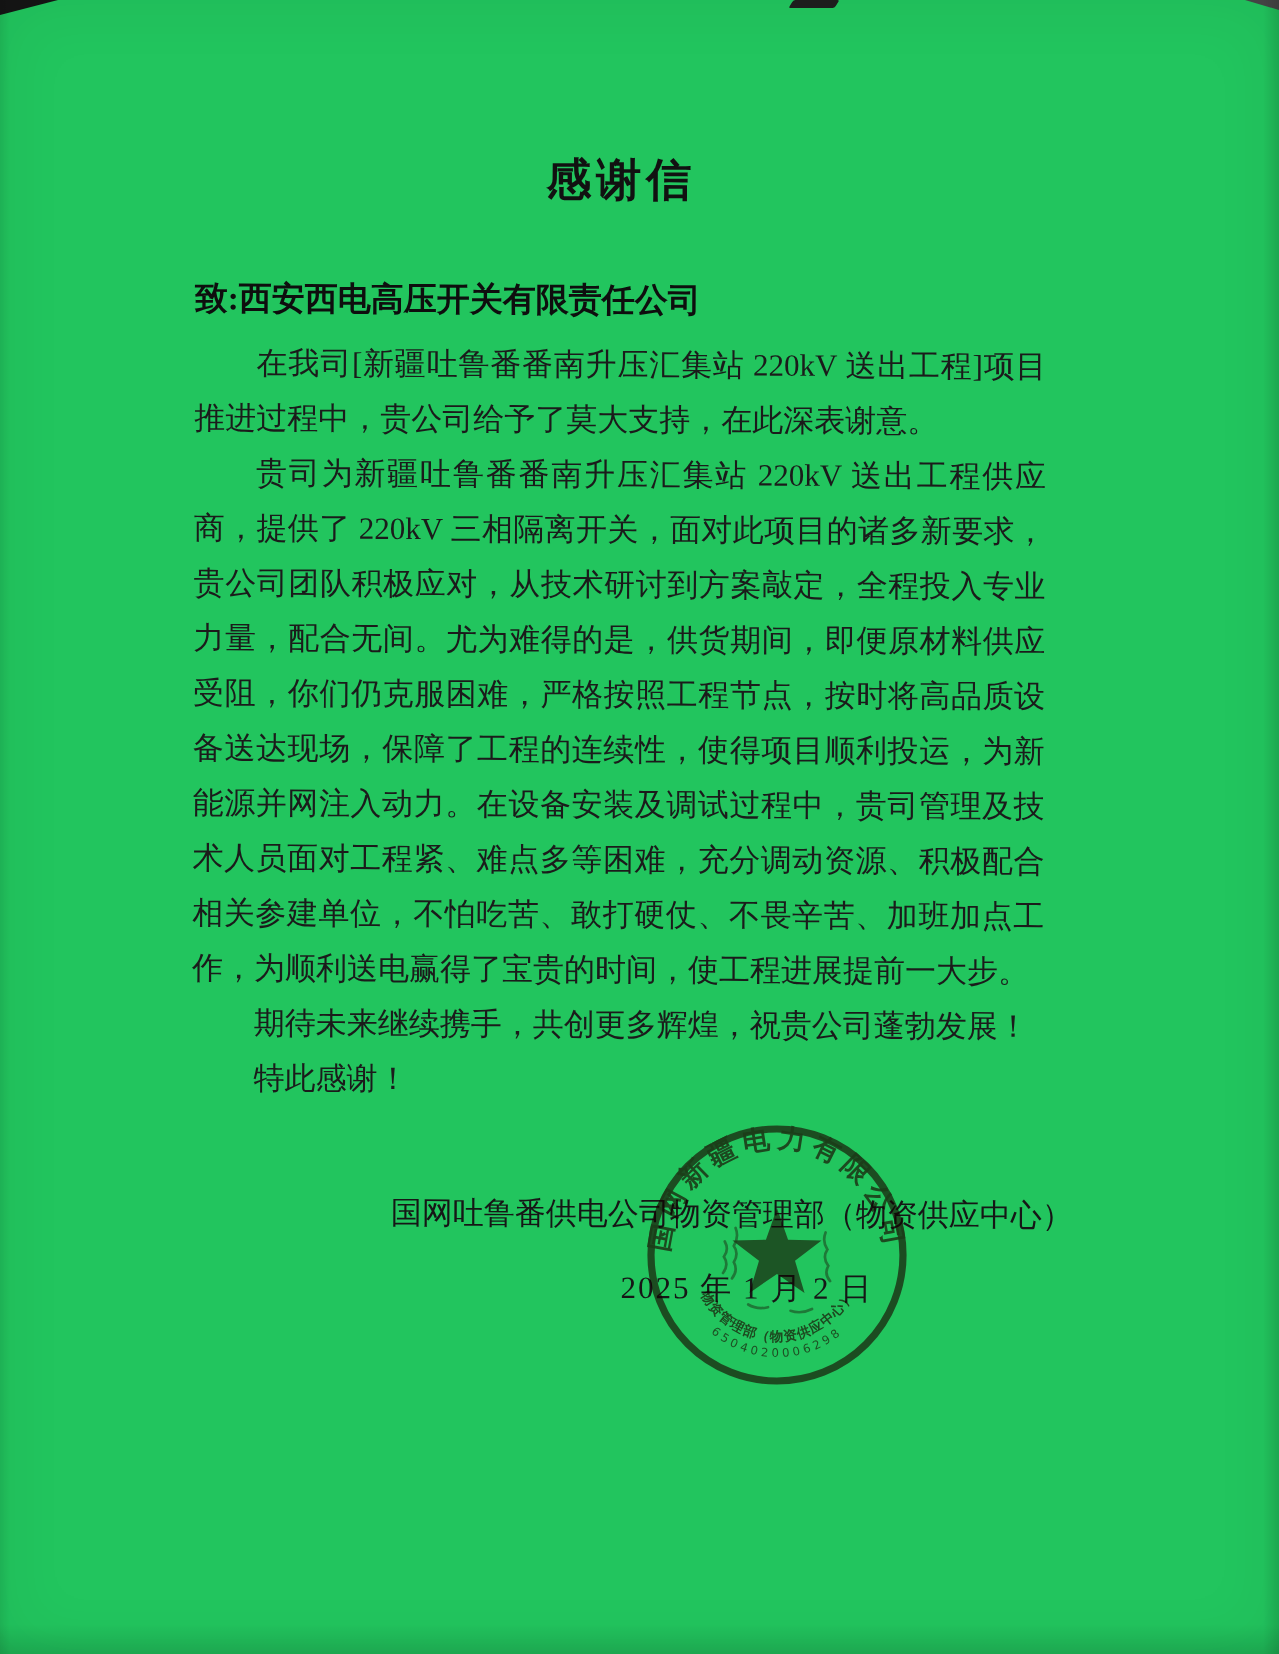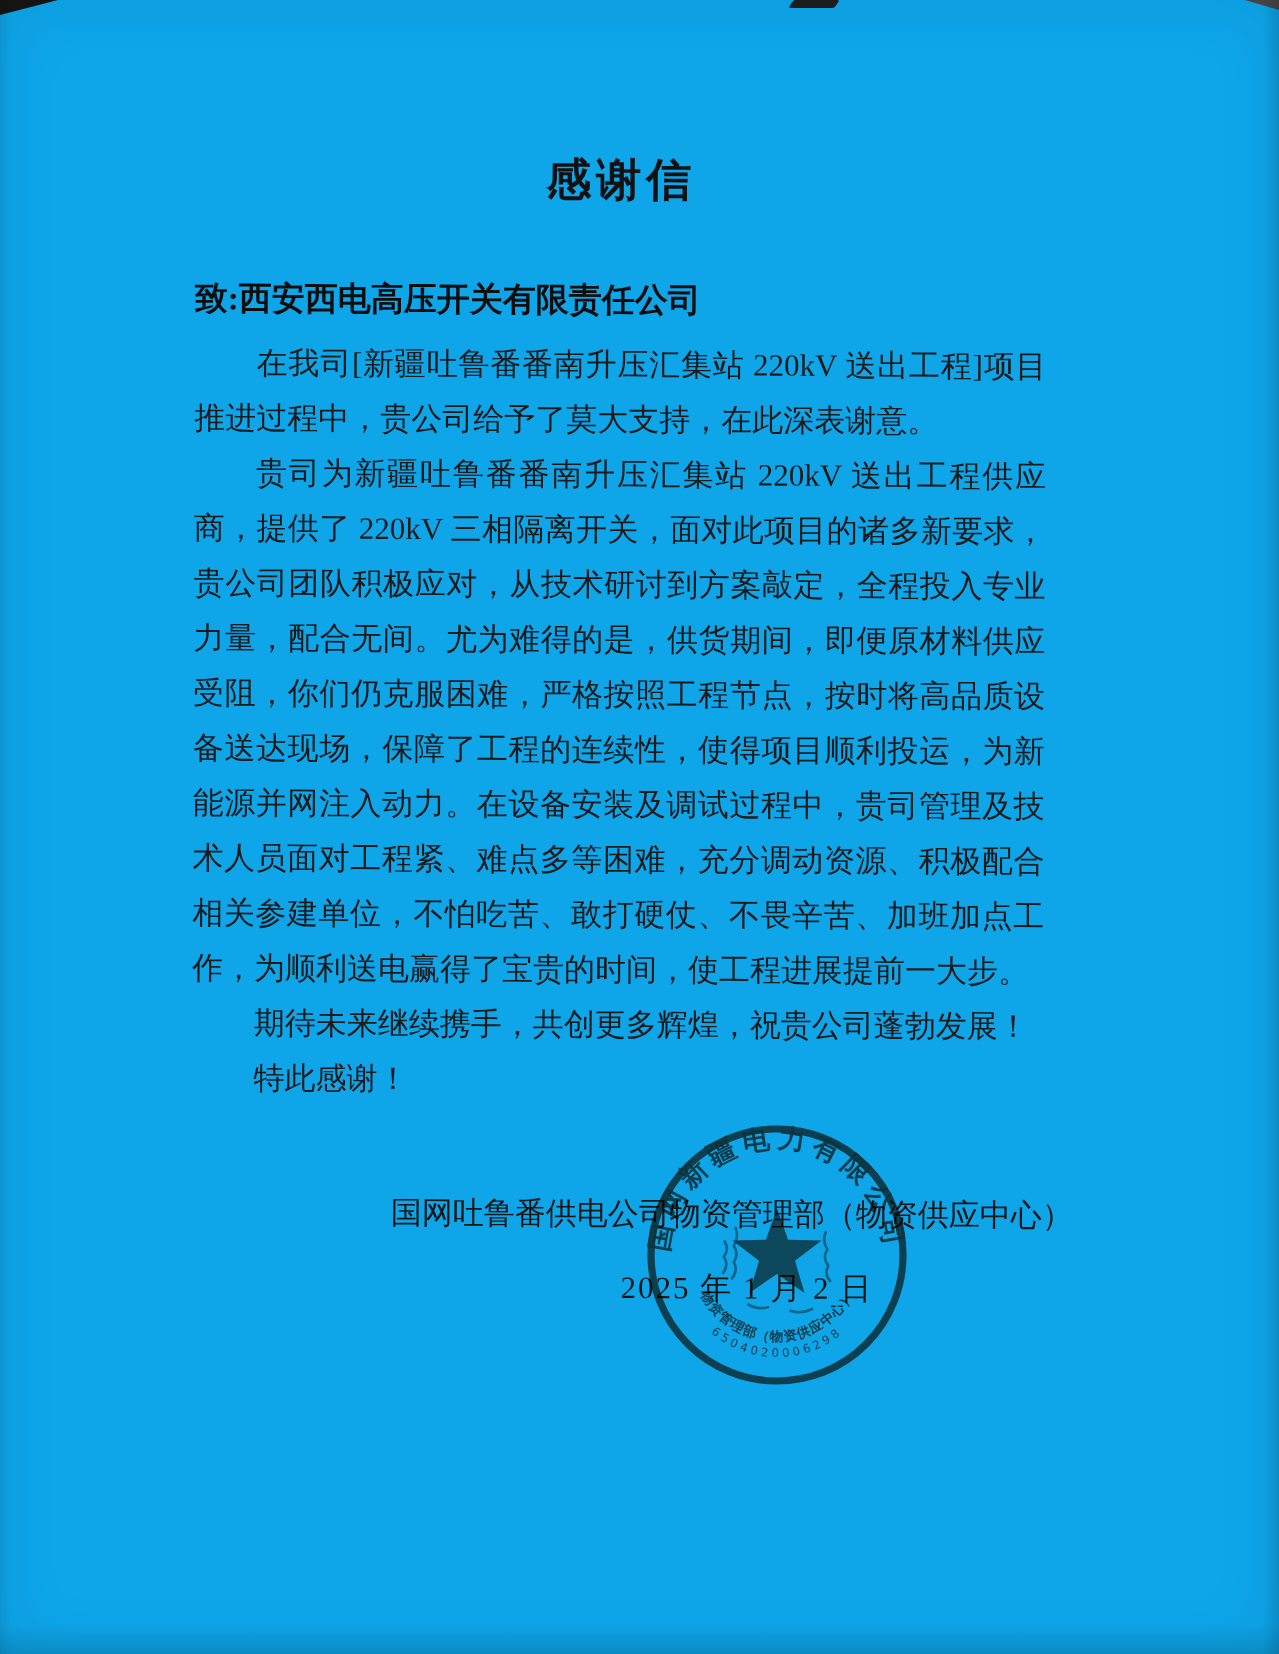--- a/index.html
+++ b/index.html
@@ -1,20 +1,20 @@
 <!DOCTYPE html>
 <html><head>
 <meta charset="utf-8">
 <style>
   html,body { margin:0; padding:0; background:#c9c9c9; }
   .page {
     position:relative;
     width:1279px; height:1654px;
     margin:0 auto;
-    background:#0ea5e9;
+    background:#22c55e;
     overflow:hidden;
     font-family:"Liberation Serif","DejaVu Serif",serif;
     color:#151515;
     box-shadow: inset 0 0 70px rgba(0,0,0,0.07);
   }
   
   .artifact-tl {
     position:absolute; top:0; left:0; width:58px; height:15px;
     background:#141414;
     clip-path:polygon(0 0, 100% 0, 0 100%);

